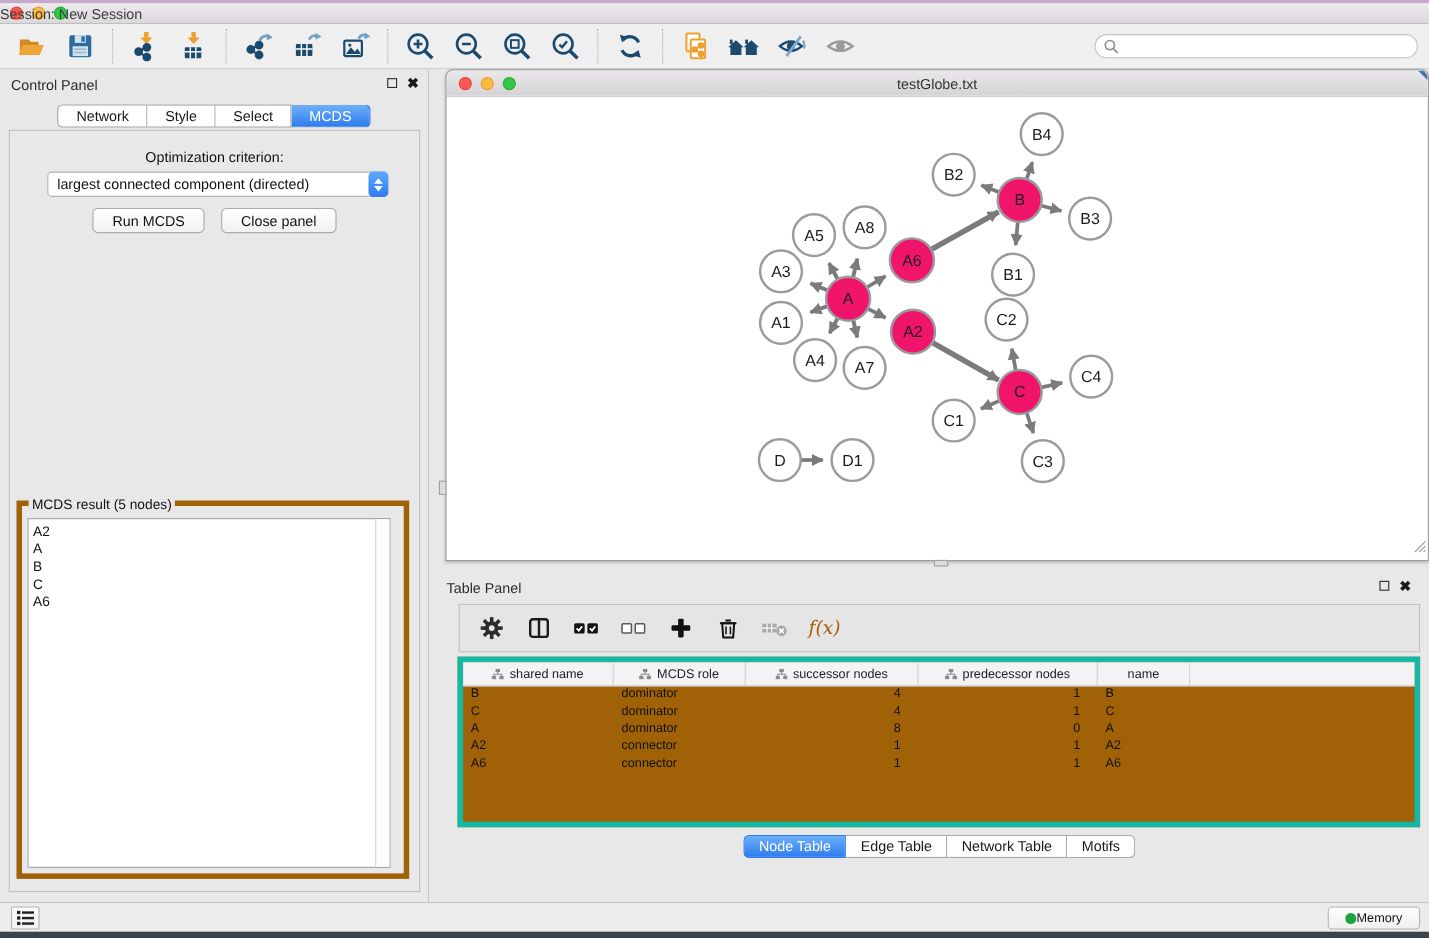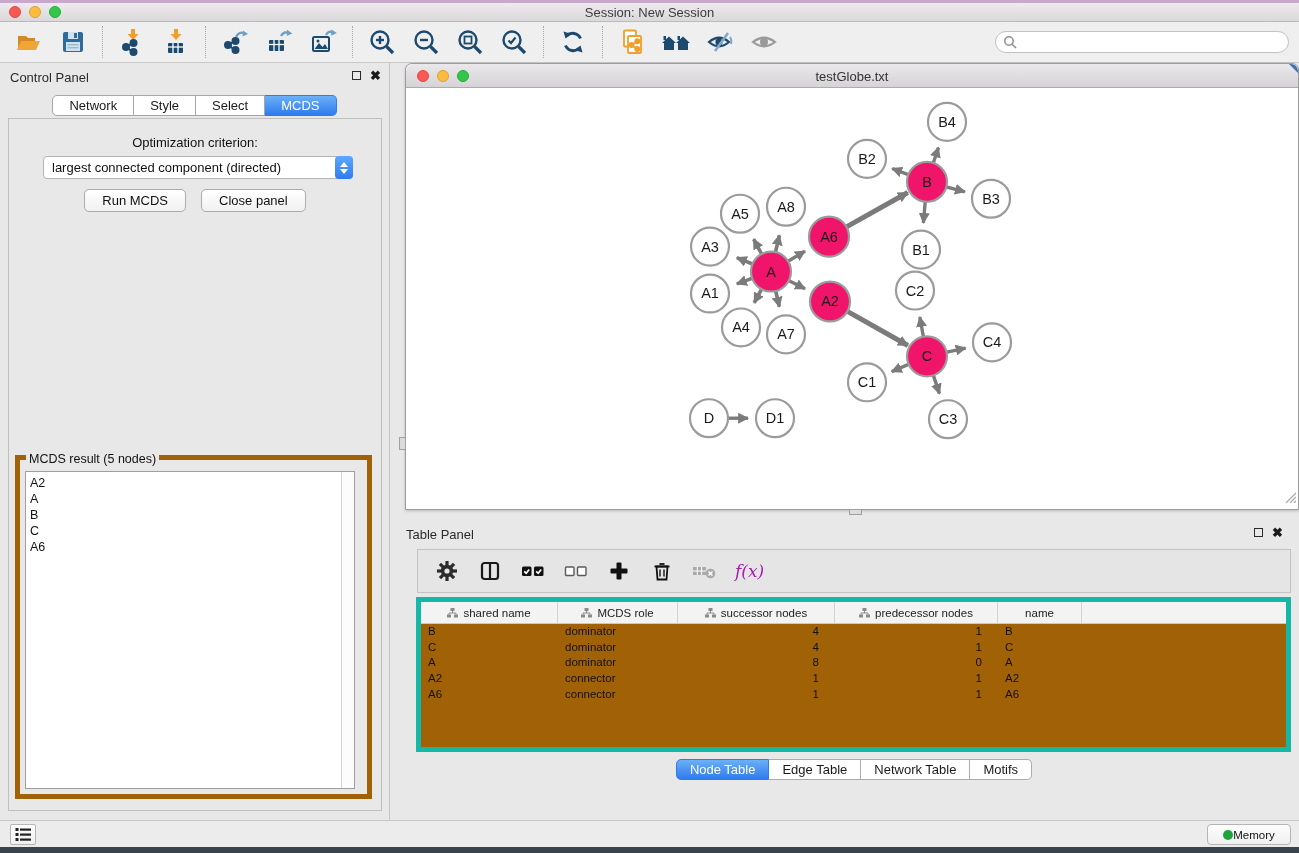--- a/index.html
+++ b/index.html
@@ -2,21 +2,21 @@
 <html><head>
 <meta charset="utf-8">
 <style>
   * { margin:0; padding:0; box-sizing:border-box; }
   html,body { width:1299px; height:853px; overflow:hidden; font-family:"Liberation Sans",sans-serif; background:#E9E8E9; }
 
   
   #top-strip { position:absolute; left:0; top:0; width:1299px; height:3px; background:#C9A9CB; }
   #titlebar { position:absolute; left:0; top:3px; width:1299px; height:19px;
     background:linear-gradient(#EDEBED,#DBD8DB); border-bottom:1px solid #BDBABD; }
-  #titlebar .title { position:absolute; left:0; right:0; top:2px; text-align:center; font-size:13px; color:#3C3C3C; }
+  #titlebar .title { position:absolute; left:0; right:0; top:2px; font-size:13px; color:#3C3C3C; }
   .lights { position:absolute; display:flex; gap:8px; }
   .light { width:12px; height:12px; border-radius:50%; }
   .light.red { background:#FC5753; border:1px solid #DF4744; }
   .light.yellow { background:#FDBC40; border:1px solid #DE9F34; }
   .light.green { background:#33C748; border:1px solid #27AA35; }
 
   
   #toolbar { position:absolute; left:0; top:22px; width:1299px; height:41px; background:#F0EFF0;
     border-bottom:1px solid #C9C9C9; display:flex; align-items:center; }
   .tbgroup { display:flex; align-items:center; gap:14px; padding:0 14px; }
@@ -77,21 +77,21 @@
     border-left:9px solid transparent; border-top:9px solid #3F6FB5; border-radius:0 7px 0 0; }
   #v-grip { position:absolute; left:-7px; top:373px; width:7px; height:13px; background:#DCDCDC; border:1px solid #A0A0A0; }
   #h-grip { position:absolute; left:443px; bottom:-6px; width:13px; height:6px; background:#DCDCDC; border:1px solid #A0A0A0; }
   #resize-grip { position:absolute; right:2px; bottom:2px; }
 
   
   #table-panel { position:absolute; left:12px; right:0; top:457px; bottom:0; }
   #tp-toolbar { position:absolute; left:15px; right:8px; top:29px; height:44px; background:#E6E5E6;
     border:1px solid #C2C2C2; display:flex; align-items:center; gap:17px; padding-left:16px; }
   .tpi { width:26px; height:26px; display:flex; align-items:center; justify-content:center; }
-  #fx-label { font-family:"DejaVu Serif",serif; font-style:italic; font-size:17px; color:#a21caf; }
+  #fx-label { font-family:"DejaVu Serif",serif; font-style:italic; font-size:17px; color:#a16207; }
 
   #node-table { position:absolute; left:14px; right:8px; top:77px; bottom:68px; background:#a16207; border:5px solid #14b8a6; }
   #tbl-head { display:grid; grid-template-columns:137px 120px 157px 163px 84px 1fr; height:22px;
     background:#F4F3F4; border-bottom:1px solid #C9C9C9; }
   .th { display:flex; align-items:center; justify-content:center; gap:5px; font-size:11.5px; color:#222;
     border-right:1px solid #D2D2D2; overflow:hidden; }
   .th:last-child { border-right:none; }
   #tbl-body { position:absolute; left:0; right:0; top:22px; bottom:0; overflow:hidden; }
   .tr { display:grid; grid-template-columns:137px 120px 157px 163px 84px 1fr; height:15.7px; }
   .td { font-size:11.5px; color:#111; line-height:15.7px; white-space:nowrap; overflow:hidden; }

